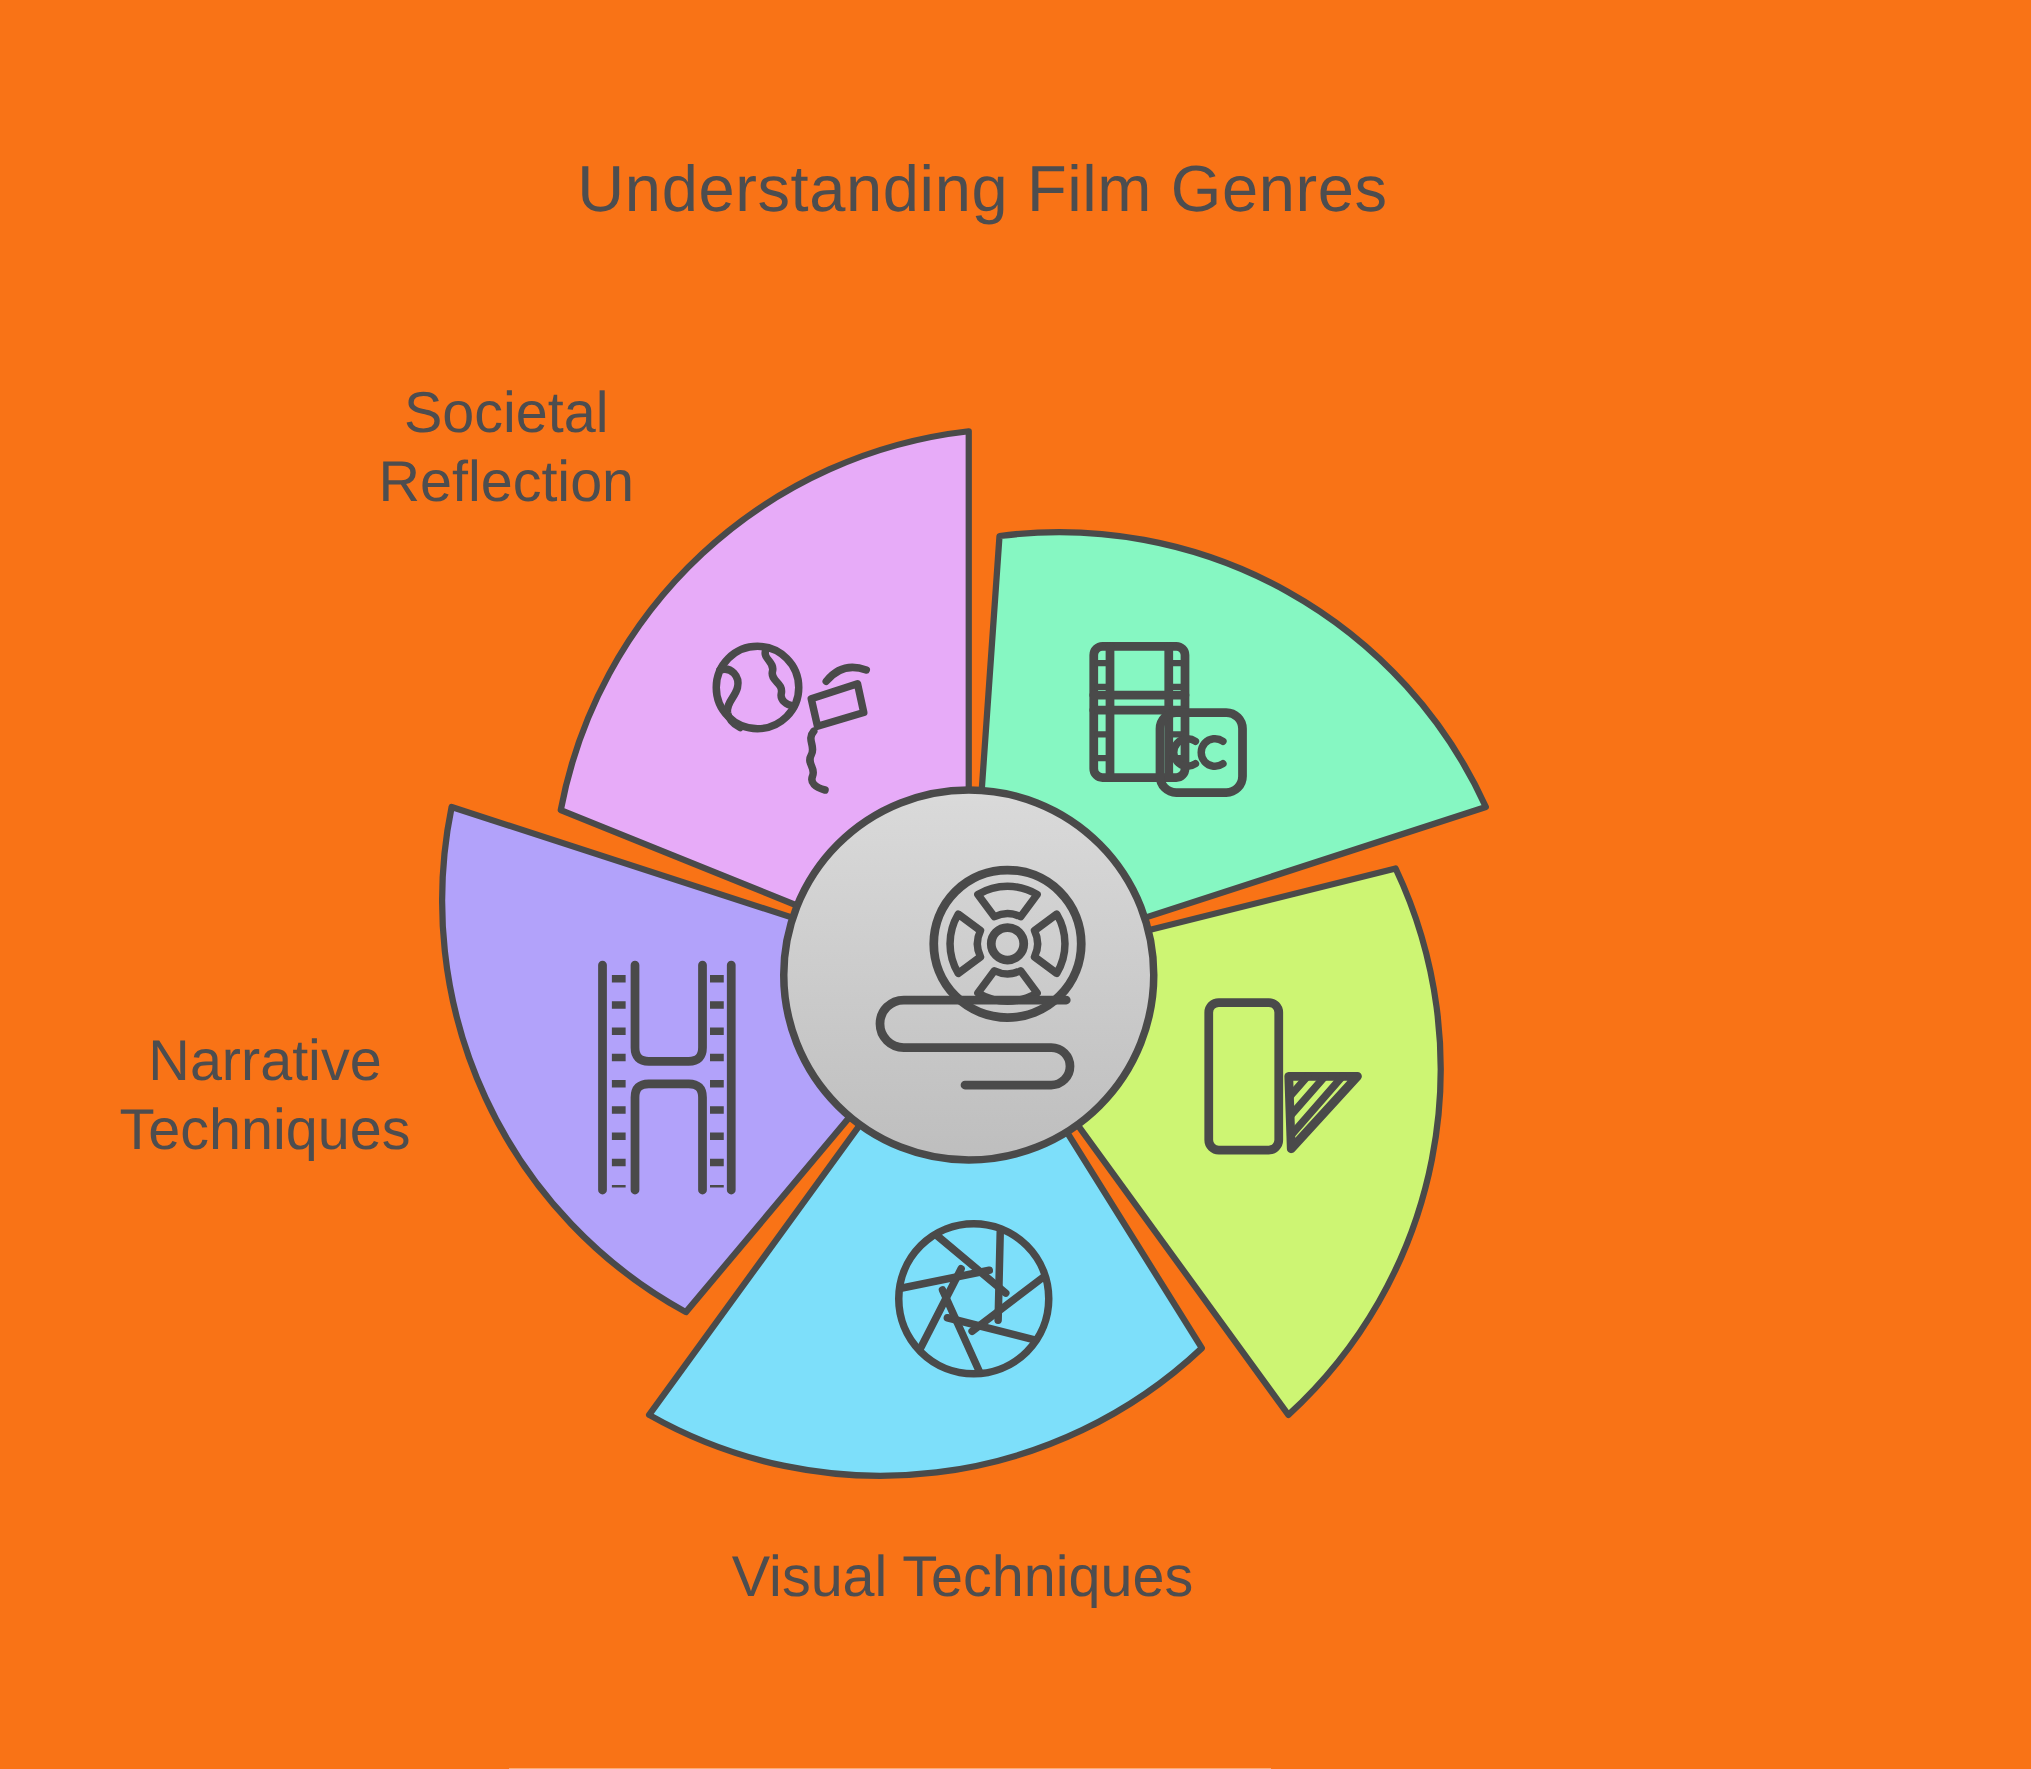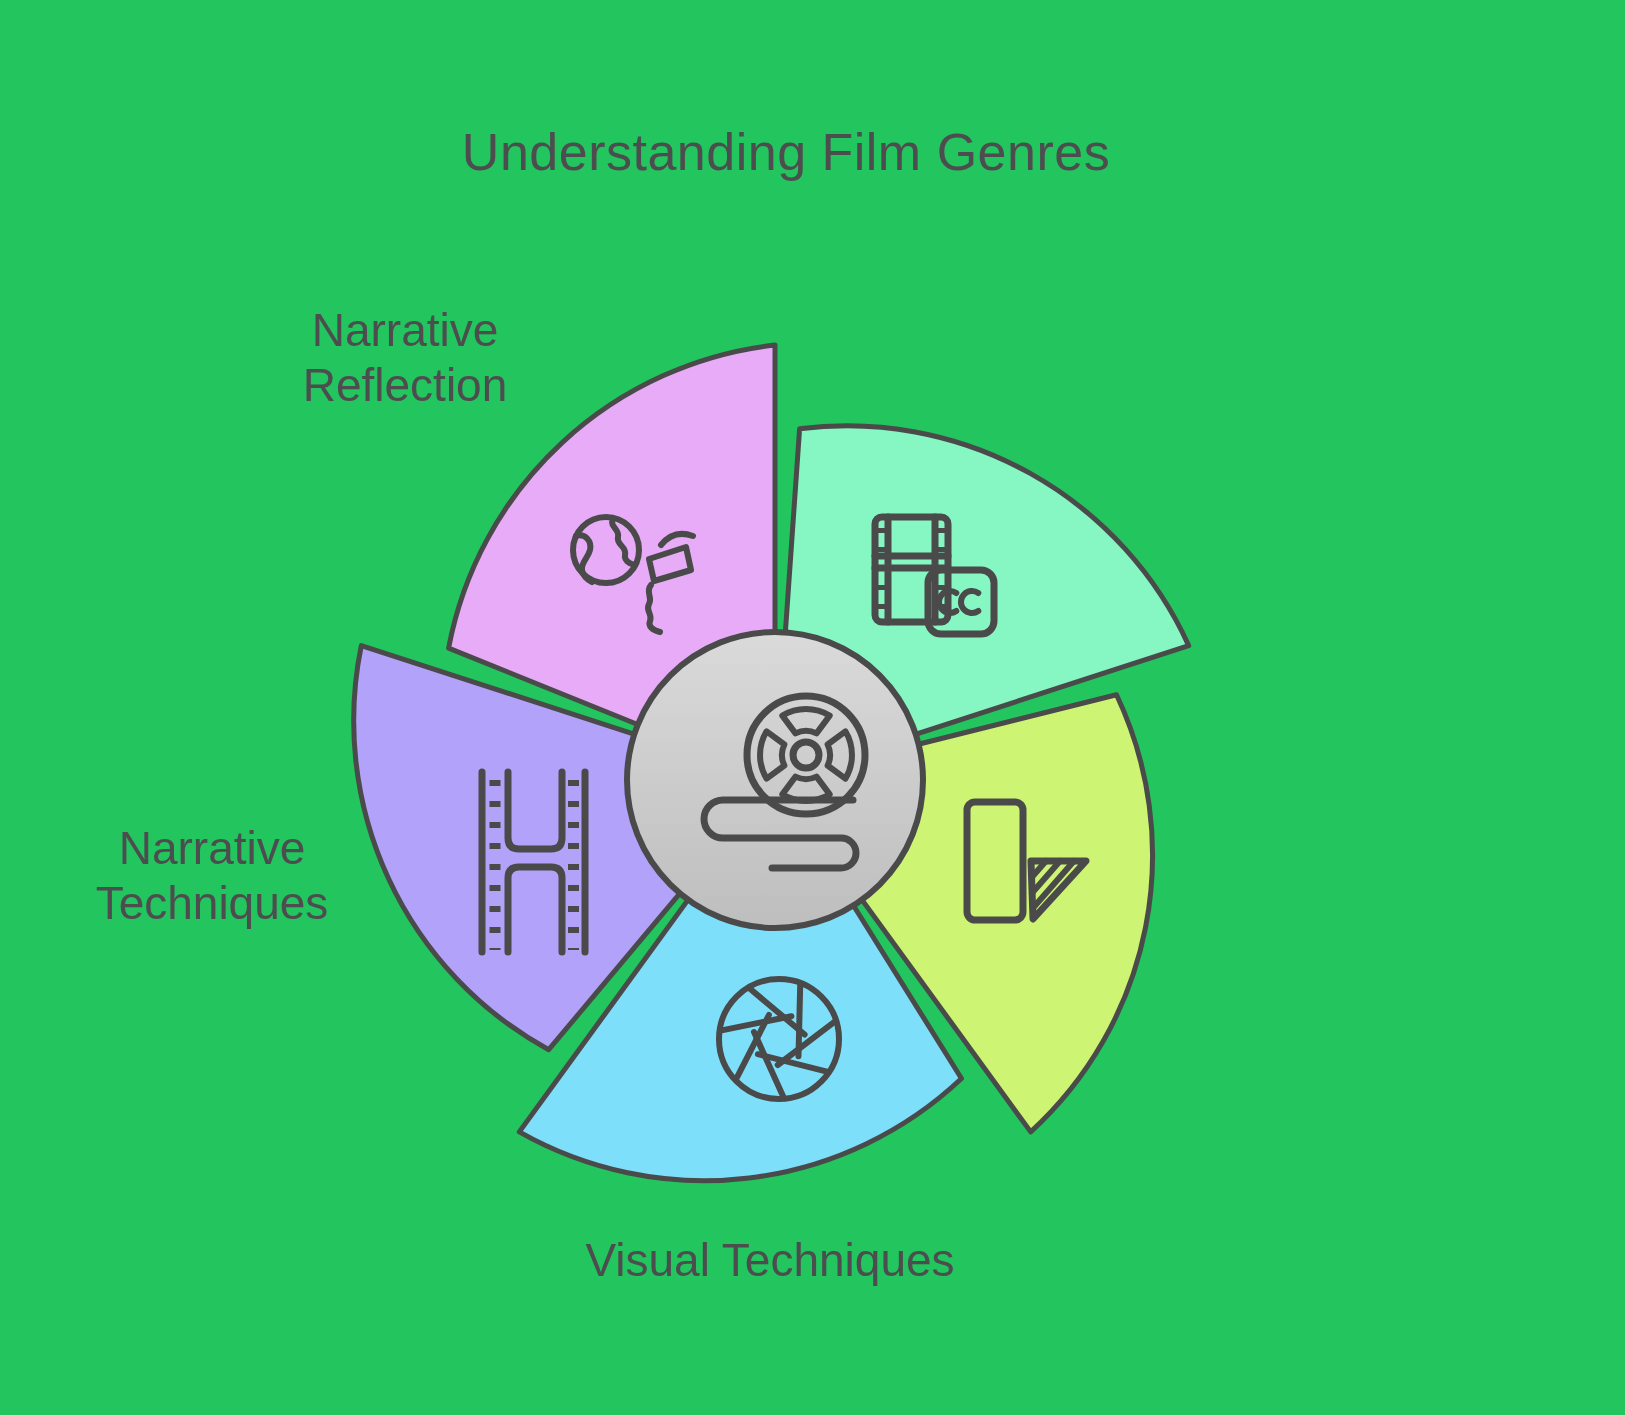--- a/index.html
+++ b/index.html
@@ -3,21 +3,21 @@
 <meta charset="utf-8">
 <style>
   :root{
     --outline:#4A4A4A;
     --text:#4D4D4F;
   }
   html,body{margin:0;padding:0;background:#ffffff;}
   .stage{
     position:relative;
     width:1625px;height:1415px;
-    background:#22c55e;
+    background:#f97316;
     font-family:"Liberation Sans", sans-serif;
     overflow:hidden;
   }
   .stage svg{position:absolute;left:0;top:0;}
   .title{
     position:absolute;
     transform:translate(-50%,-50%);
     font-size:52px;
     font-weight:400;
     color:var(--text);
@@ -117,21 +117,21 @@
         <use href="#reel-wedge" class="ic6" transform="rotate(90 806 755)"></use>
         <use href="#reel-wedge" class="ic6" transform="rotate(180 806 755)"></use>
         <use href="#reel-wedge" class="ic6" transform="rotate(270 806 755)"></use>
         <path class="ic" d="M 853 800 H 723 A 19 19 0 0 0 723 838 H 841 A 15 15 0 0 1 841 868 H 772"></path>
       </g>
     </g>
   </svg>
 
   <div class="title" style="left:786px;top:152px;">Understanding Film Genres</div>
 
-  <div class="label wrap" style="left:405px;top:358px;width:250px;">Narrative Reflection</div>
+  <div class="label wrap" style="left:405px;top:358px;width:250px;">Societal Reflection</div>
 
 
 
   <div class="label" style="left:770px;top:1261px;">Visual Techniques</div>
 
   <div class="label wrap" style="left:212px;top:876px;width:260px;">Narrative Techniques</div>
 
 </div>
 
 </body></html>

